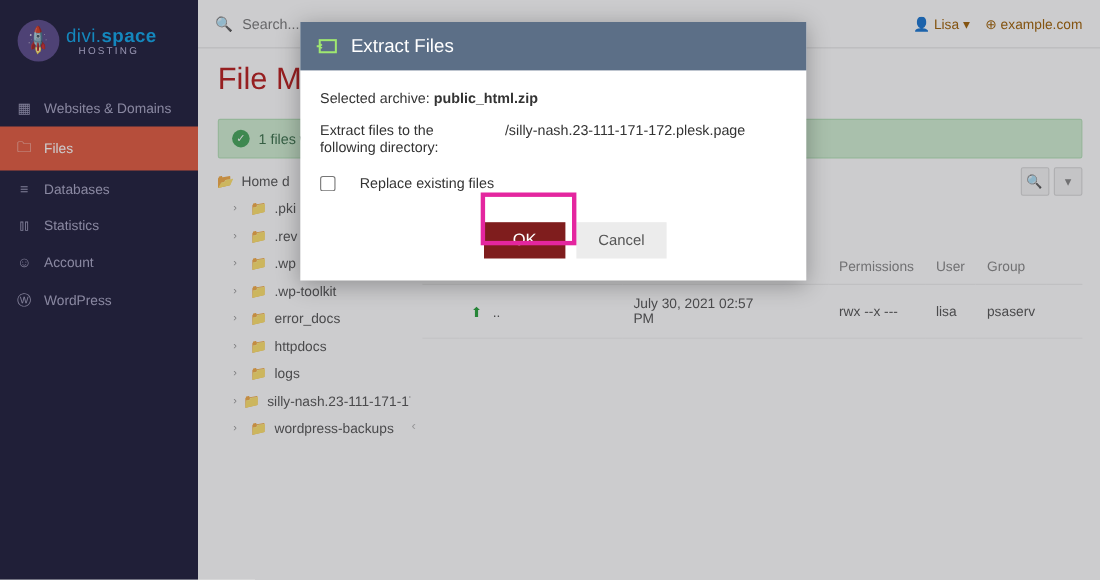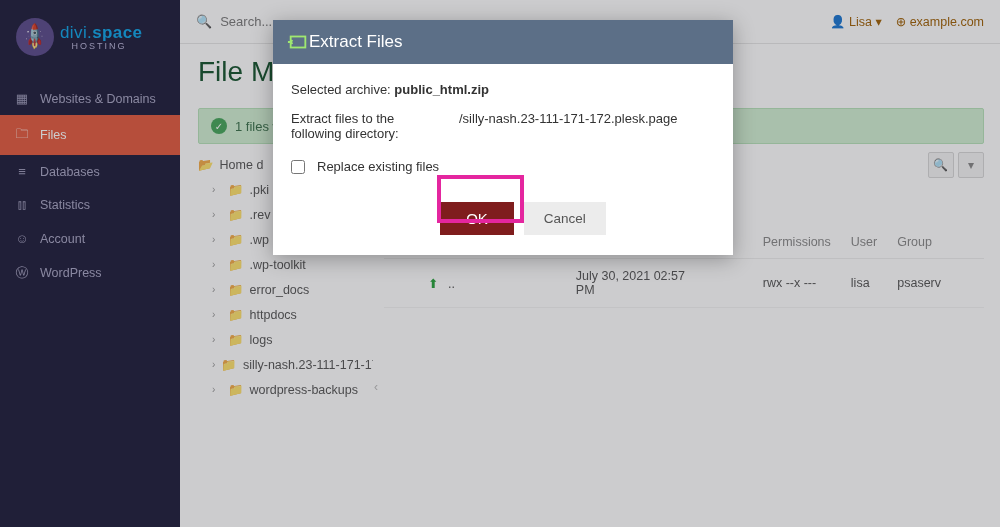--- a/index.html
+++ b/index.html
@@ -15,21 +15,21 @@
 
 .nav { list-style: none; margin-top: 12px; }
 .nav li { padding: 9px 12px 9px 14px; display: flex; align-items: center; gap: 10px; font-size: 12.5px; cursor: pointer; }
 .nav li.active { background: #e35a3e; color: #fff; }
 .nav .ico { width: 16px; display: inline-flex; justify-content: center; font-size: 13px; opacity: .9; }
 
 .topbar { position: absolute; left: 180px; right: 0; top: 0; height: 44px; border-bottom: 1px solid #e6e6e6; display: flex; align-items: center; padding: 0 16px; color: #7a7a7a; }
 .search-wrap { display: flex; align-items: center; gap: 8px; flex: 1; }
 .top-right { display: flex; align-items: center; gap: 14px; color: #a16207; font-size: 12.5px; }
 
-.page-title { position: absolute; left: 198px; top: 56px; font-size: 28px; font-weight: 400; color: #14532d; }
+.page-title { position: absolute; left: 198px; top: 56px; font-size: 28px; font-weight: 400; color: #b91c1c; }
 
 .notice { position: absolute; left: 198px; right: 16px; top: 108px; background: #d1f0d3; border: 1px solid #b7e3ba; padding: 9px 12px; display: flex; align-items: center; gap: 8px; color: #3a704a; font-size: 13px; border-radius: 2px; }
 .notice .chk { width: 16px; height: 16px; border-radius: 50%; background: #45a65a; color: #fff; display: inline-flex; align-items: center; justify-content: center; font-size: 10px; }
 
 .tree { position: absolute; left: 198px; top: 152px; width: 175px; color: #555; font-size: 12.5px; }
 .tree-root { display: flex; align-items: center; gap: 6px; padding: 5px 0; }
 .tree ul { list-style: none; margin-left: 14px; }
 .tree li { display: flex; align-items: center; gap: 6px; padding: 5px 0; white-space: nowrap; overflow: hidden; }
 .folder-ic { color: #e39a3d; }
 .folder-ic.open { color: #e39a3d; }
@@ -42,25 +42,25 @@
 .table th { text-align: left; font-weight: 400; color: #888; padding: 8px 10px; border-bottom: 1px solid #eee; }
 .table td { padding: 10px 10px; border-bottom: 1px solid #f4f4f4; vertical-align: middle; }
 .table .cb { width: 24px; }
 .table input.cb-box { width: 14px; height: 14px; }
 .file-ico { display: inline-block; width: 14px; margin-right: 6px; }
 .cell-act { width: 36px; }
 .act-badge { display: inline-block; width: 30px; height: 16px; background: #e89b9b; border-radius: 2px; }
 
 .overlay { position: absolute; inset: 0; background: rgba(40,40,50,0.24); }
 .dialog { position: absolute; left: 273px; top: 20px; width: 460px; background: #fff; box-shadow: 0 4px 20px rgba(0,0,0,0.3); }
-.dlg-hd { background: #5c6f87; color: #fff; padding: 11px 14px; display: flex; align-items: center; font-size: 17px; font-weight: 400; }
+.dlg-hd { background: #5c6f87; color: #fff; padding: 11px 14px; display: flex; align-items: center; gap: 10px; font-size: 17px; font-weight: 400; }
 .dlg-hd .ext-ic { display: inline-flex; width: 22px; height: 22px; }
 .dlg-body { padding: 18px 18px 20px; font-size: 13px; color: #333; }
 .dlg-row { display: flex; gap: 18px; margin-top: 14px; }
-.dlg-check { display: flex; align-items: center; gap: 12px; margin-top: 18px; }
+.dlg-check { display: flex; align-items: center; gap: 22px; margin-top: 18px; }
 .dlg-check input { width: 14px; height: 14px; }
 .dlg-actions { display: flex; gap: 10px; justify-content: center; margin-top: 28px; }
 .btn-ok { background: #7f1d1d; color: #fff; border: none; padding: 8px 26px; font-size: 15px; cursor: pointer; margin-left: 40px; }
 .btn-cancel { background: #ececec; color: #555; border: none; padding: 8px 20px; font-size: 13.5px; cursor: pointer; }
 .highlight { position: absolute; border: 4px solid #e4269f; pointer-events: none; left: 437px; top: 175px; width: 87px; height: 48px; }
 
 .collapse-handle { position: absolute; left: 374px; top: 380px; color: #bbb; font-size: 12px; }
 </style>
 </head>
 <body>

